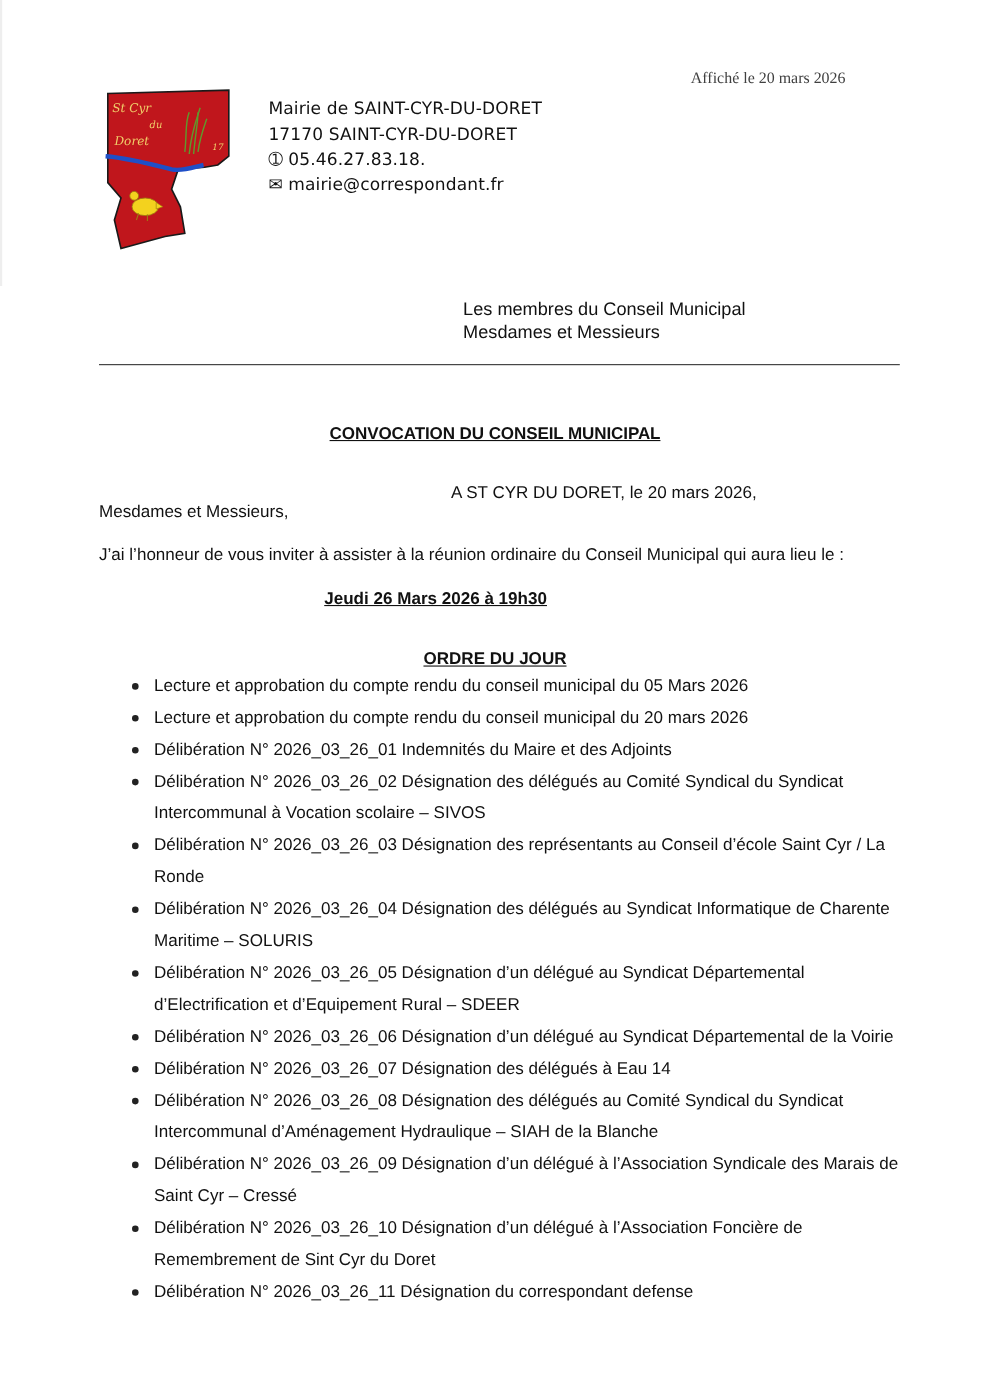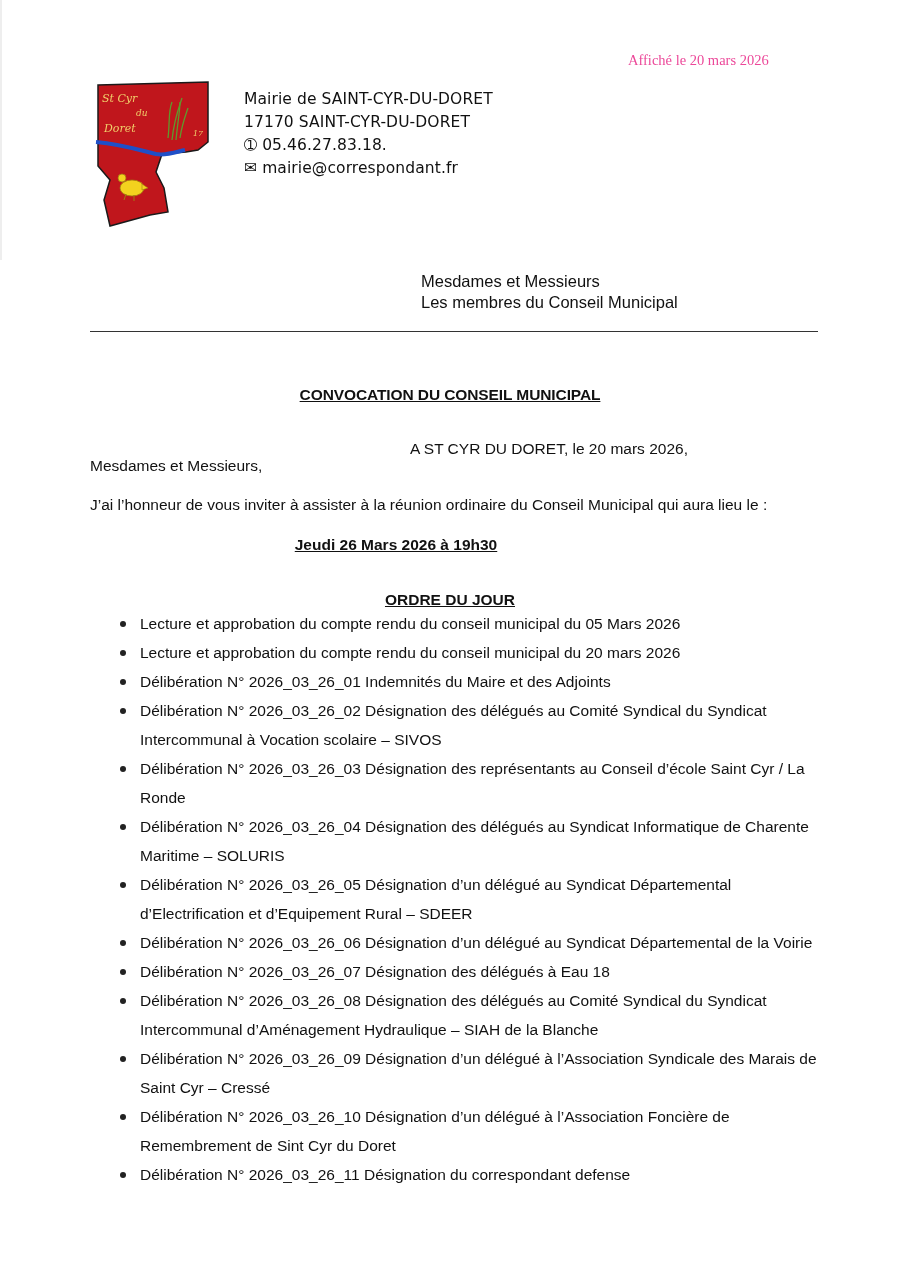--- a/index.html
+++ b/index.html
@@ -3,21 +3,21 @@
   <meta charset="utf-8">
   <style>
     html, body { margin: 0; padding: 0; }
     body {
       width: 900px; height: 1272px; background: #ffffff; position: relative;
       color: #111; overflow: hidden;
       font-family: "Liberation Sans", sans-serif;
     }
     .abs { position: absolute; }
     .posted {
-      left: 628px; top: 52px; font-family: "Liberation Serif", serif; font-size: 14.5px; color: #ec4899;
+      left: 628px; top: 63px; font-family: "Liberation Serif", serif; font-size: 14.5px; color: #404040;
     }
     .logo { left: 90px; top: 80px; width: 125px; height: 150px; }
     .letterhead {
       left: 244px; top: 88px; font-family: "DejaVu Sans", sans-serif; font-size: 15.5px;
       line-height: 23px; color: #111; letter-spacing: 0.1px;
     }
     .letterhead div { white-space: nowrap; }
     .addressee {
       left: 421px; top: 271px; font-size: 16.5px; line-height: 21px; color: #111;
     }
@@ -88,40 +88,40 @@
     <span>➀</span>
     <span>05.46.27.83.18.</span>
   </div>
   <div>
     <span>✉</span>
     <span>mairie@correspondant.fr</span>
   </div>
 </div>
 
 <div class="abs addressee">
+  <div>Les membres du Conseil Municipal</div>
   <div>Mesdames et Messieurs</div>
-  <div>Les membres du Conseil Municipal</div>
 </div>
 
 <div class="abs rule"></div>
 
 <div class="abs title">CONVOCATION DU CONSEIL MUNICIPAL</div>
 <div class="abs place-date">A ST CYR DU DORET, le 20 mars 2026,</div>
 <div class="abs salutation">Mesdames et Messieurs,</div>
 <div class="abs intro">J’ai l’honneur de vous inviter à assister à la réunion ordinaire du Conseil Municipal qui aura lieu le :</div>
 <div class="abs meeting">Jeudi 26 Mars 2026 à 19h30</div>
 <div class="abs agenda-title">ORDRE DU JOUR</div>
 
 <ul class="abs agenda">
   <li><span class="bullet"></span><span>Lecture et approbation du compte rendu du conseil municipal du 05 Mars 2026</span></li>
   <li><span class="bullet"></span><span>Lecture et approbation du compte rendu du conseil municipal du 20 mars 2026</span></li>
   <li><span class="bullet"></span><span>Délibération N° 2026_03_26_01 Indemnités du Maire et des Adjoints</span></li>
   <li><span class="bullet"></span><span>Délibération N° 2026_03_26_02 Désignation des délégués au Comité Syndical du Syndicat Intercommunal à Vocation scolaire – SIVOS</span></li>
   <li><span class="bullet"></span><span>Délibération N° 2026_03_26_03 Désignation des représentants au Conseil d’école Saint Cyr / La Ronde</span></li>
   <li><span class="bullet"></span><span>Délibération N° 2026_03_26_04 Désignation des délégués au Syndicat Informatique de Charente Maritime – SOLURIS</span></li>
   <li><span class="bullet"></span><span>Délibération N° 2026_03_26_05 Désignation d’un délégué au Syndicat Départemental d’Electrification et d’Equipement Rural – SDEER</span></li>
   <li><span class="bullet"></span><span>Délibération N° 2026_03_26_06 Désignation d’un délégué au Syndicat Départemental de la Voirie</span></li>
-  <li><span class="bullet"></span><span>Délibération N° 2026_03_26_07 Désignation des délégués à Eau 18</span></li>
+  <li><span class="bullet"></span><span>Délibération N° 2026_03_26_07 Désignation des délégués à Eau 14</span></li>
   <li><span class="bullet"></span><span>Délibération N° 2026_03_26_08 Désignation des délégués au Comité Syndical du Syndicat Intercommunal d’Aménagement Hydraulique – SIAH de la Blanche</span></li>
   <li><span class="bullet"></span><span>Délibération N° 2026_03_26_09 Désignation d’un délégué à l’Association Syndicale des Marais de Saint Cyr – Cressé</span></li>
   <li><span class="bullet"></span><span>Délibération N° 2026_03_26_10 Désignation d’un délégué à l’Association Foncière de Remembrement de Sint Cyr du Doret</span></li>
   <li><span class="bullet"></span><span>Délibération N° 2026_03_26_11 Désignation du correspondant defense</span></li>
 </ul>
 
 </body></html>

